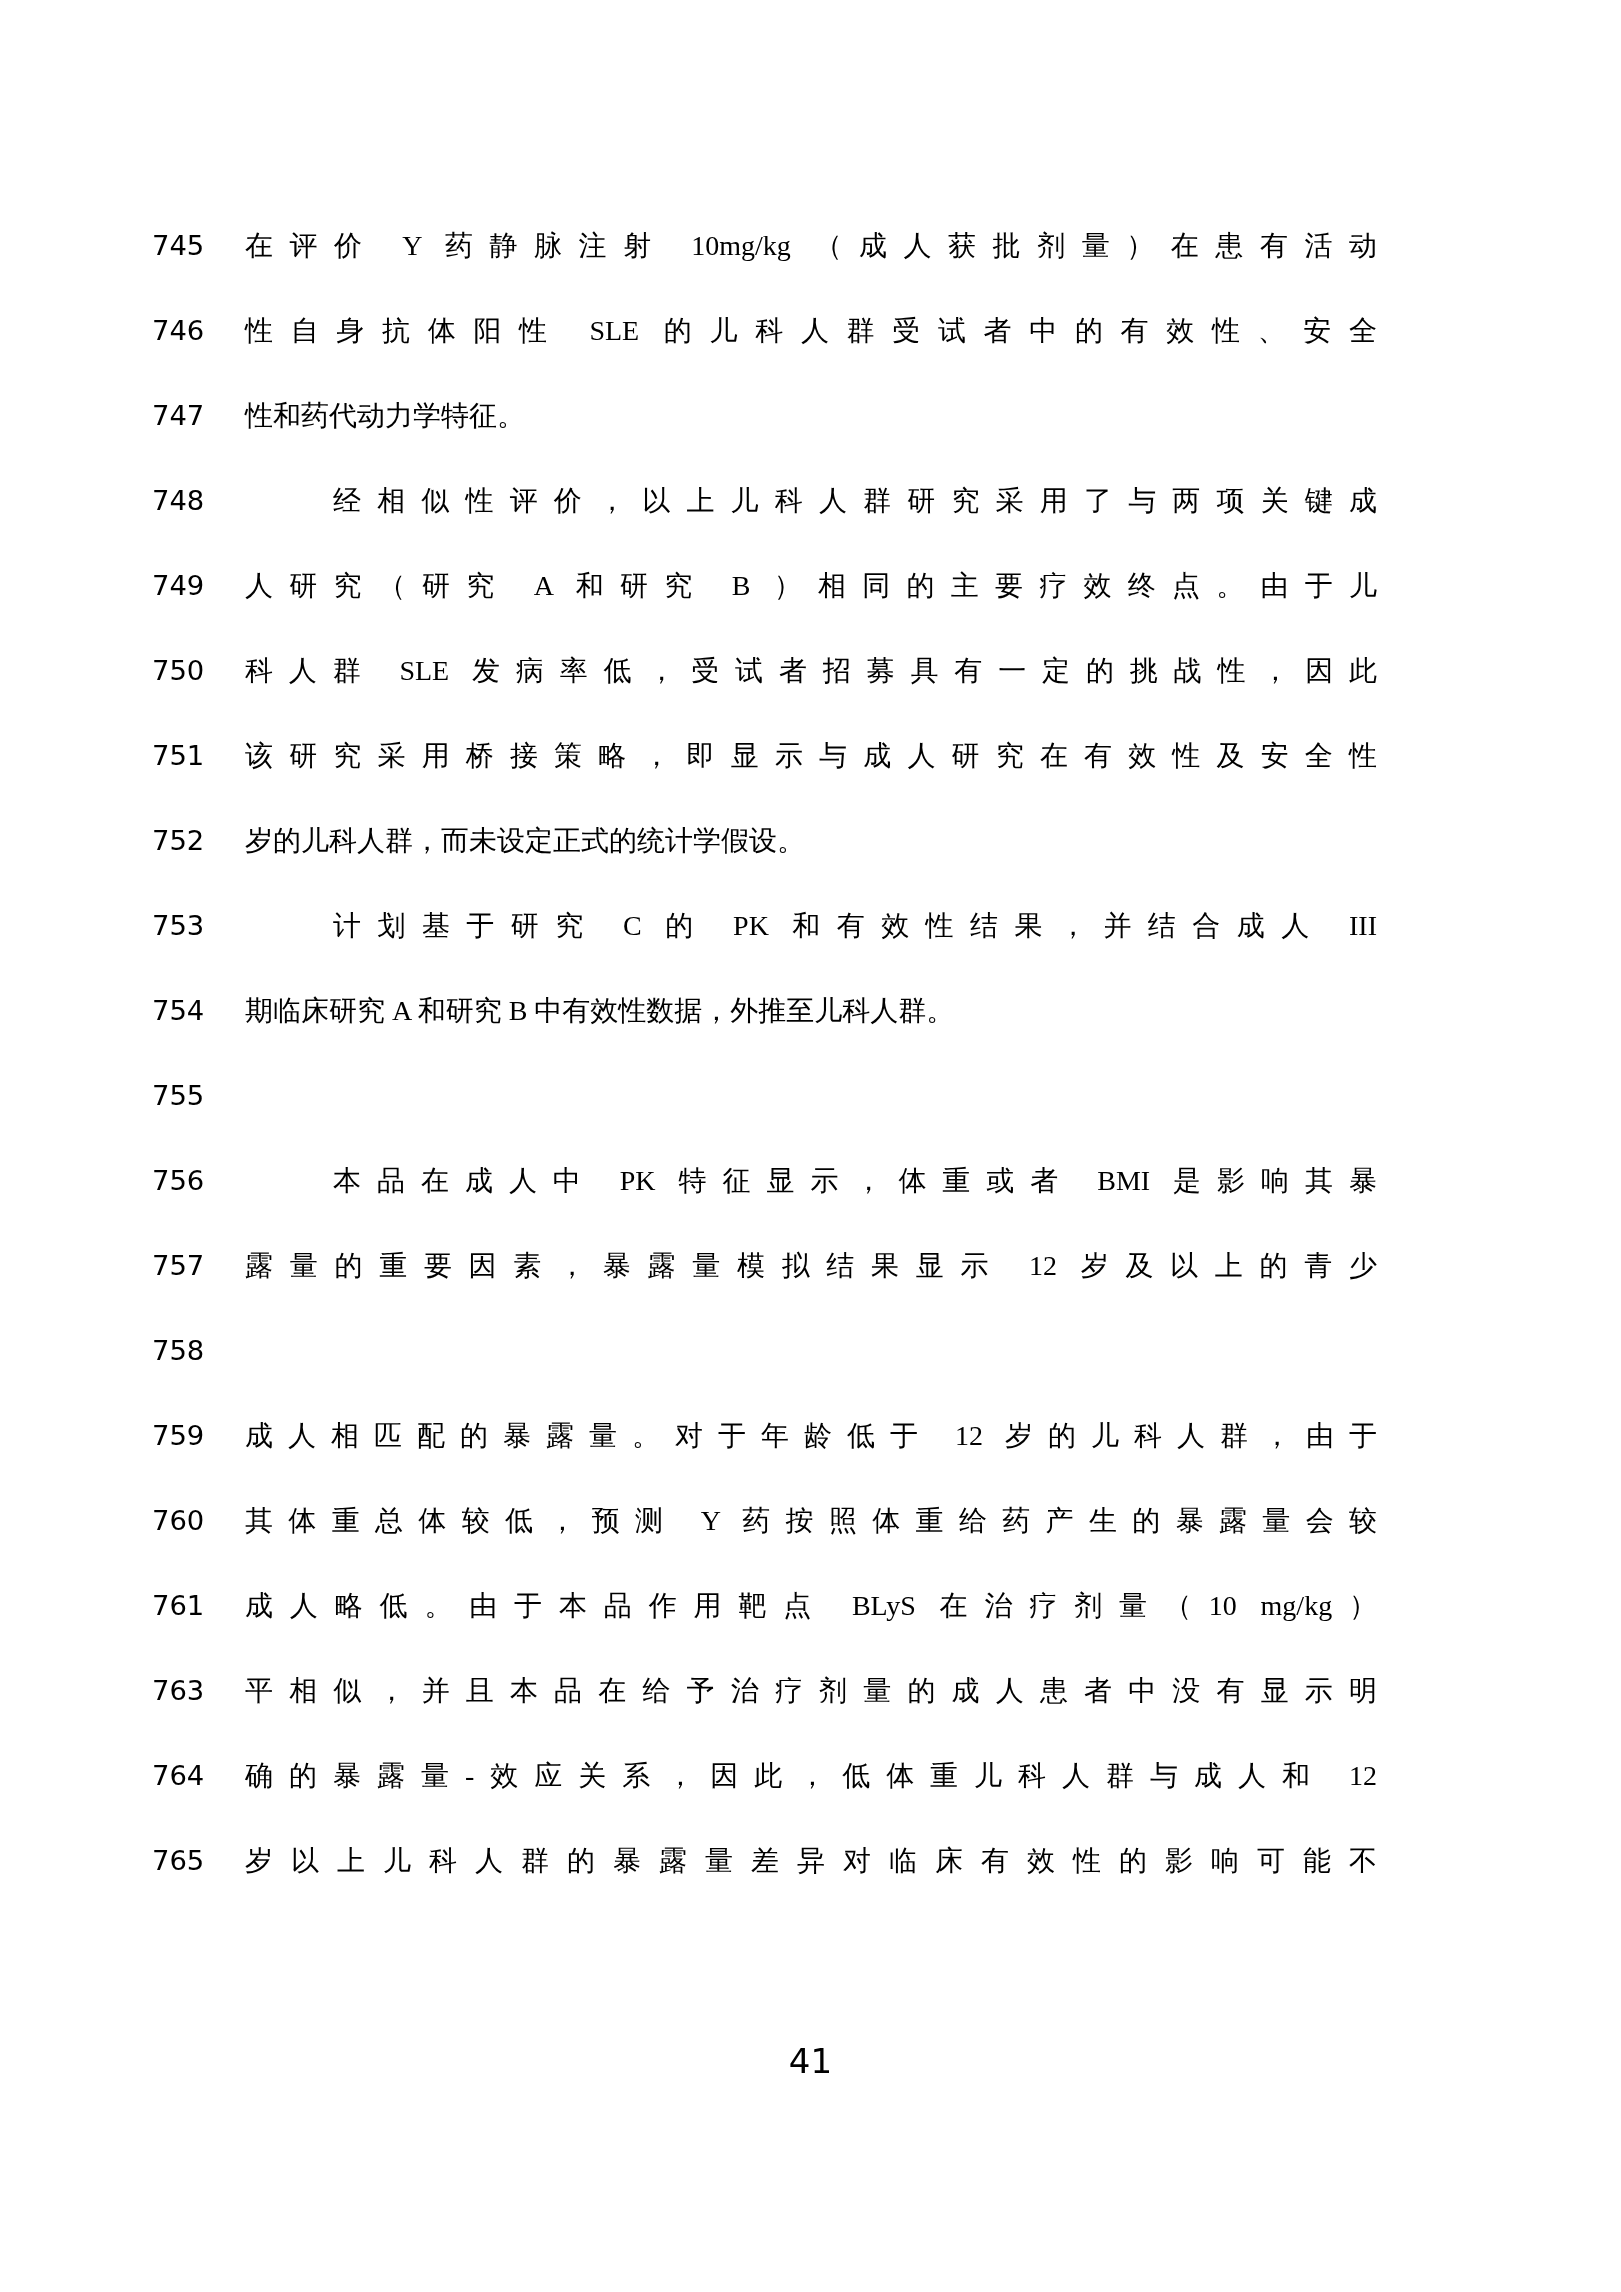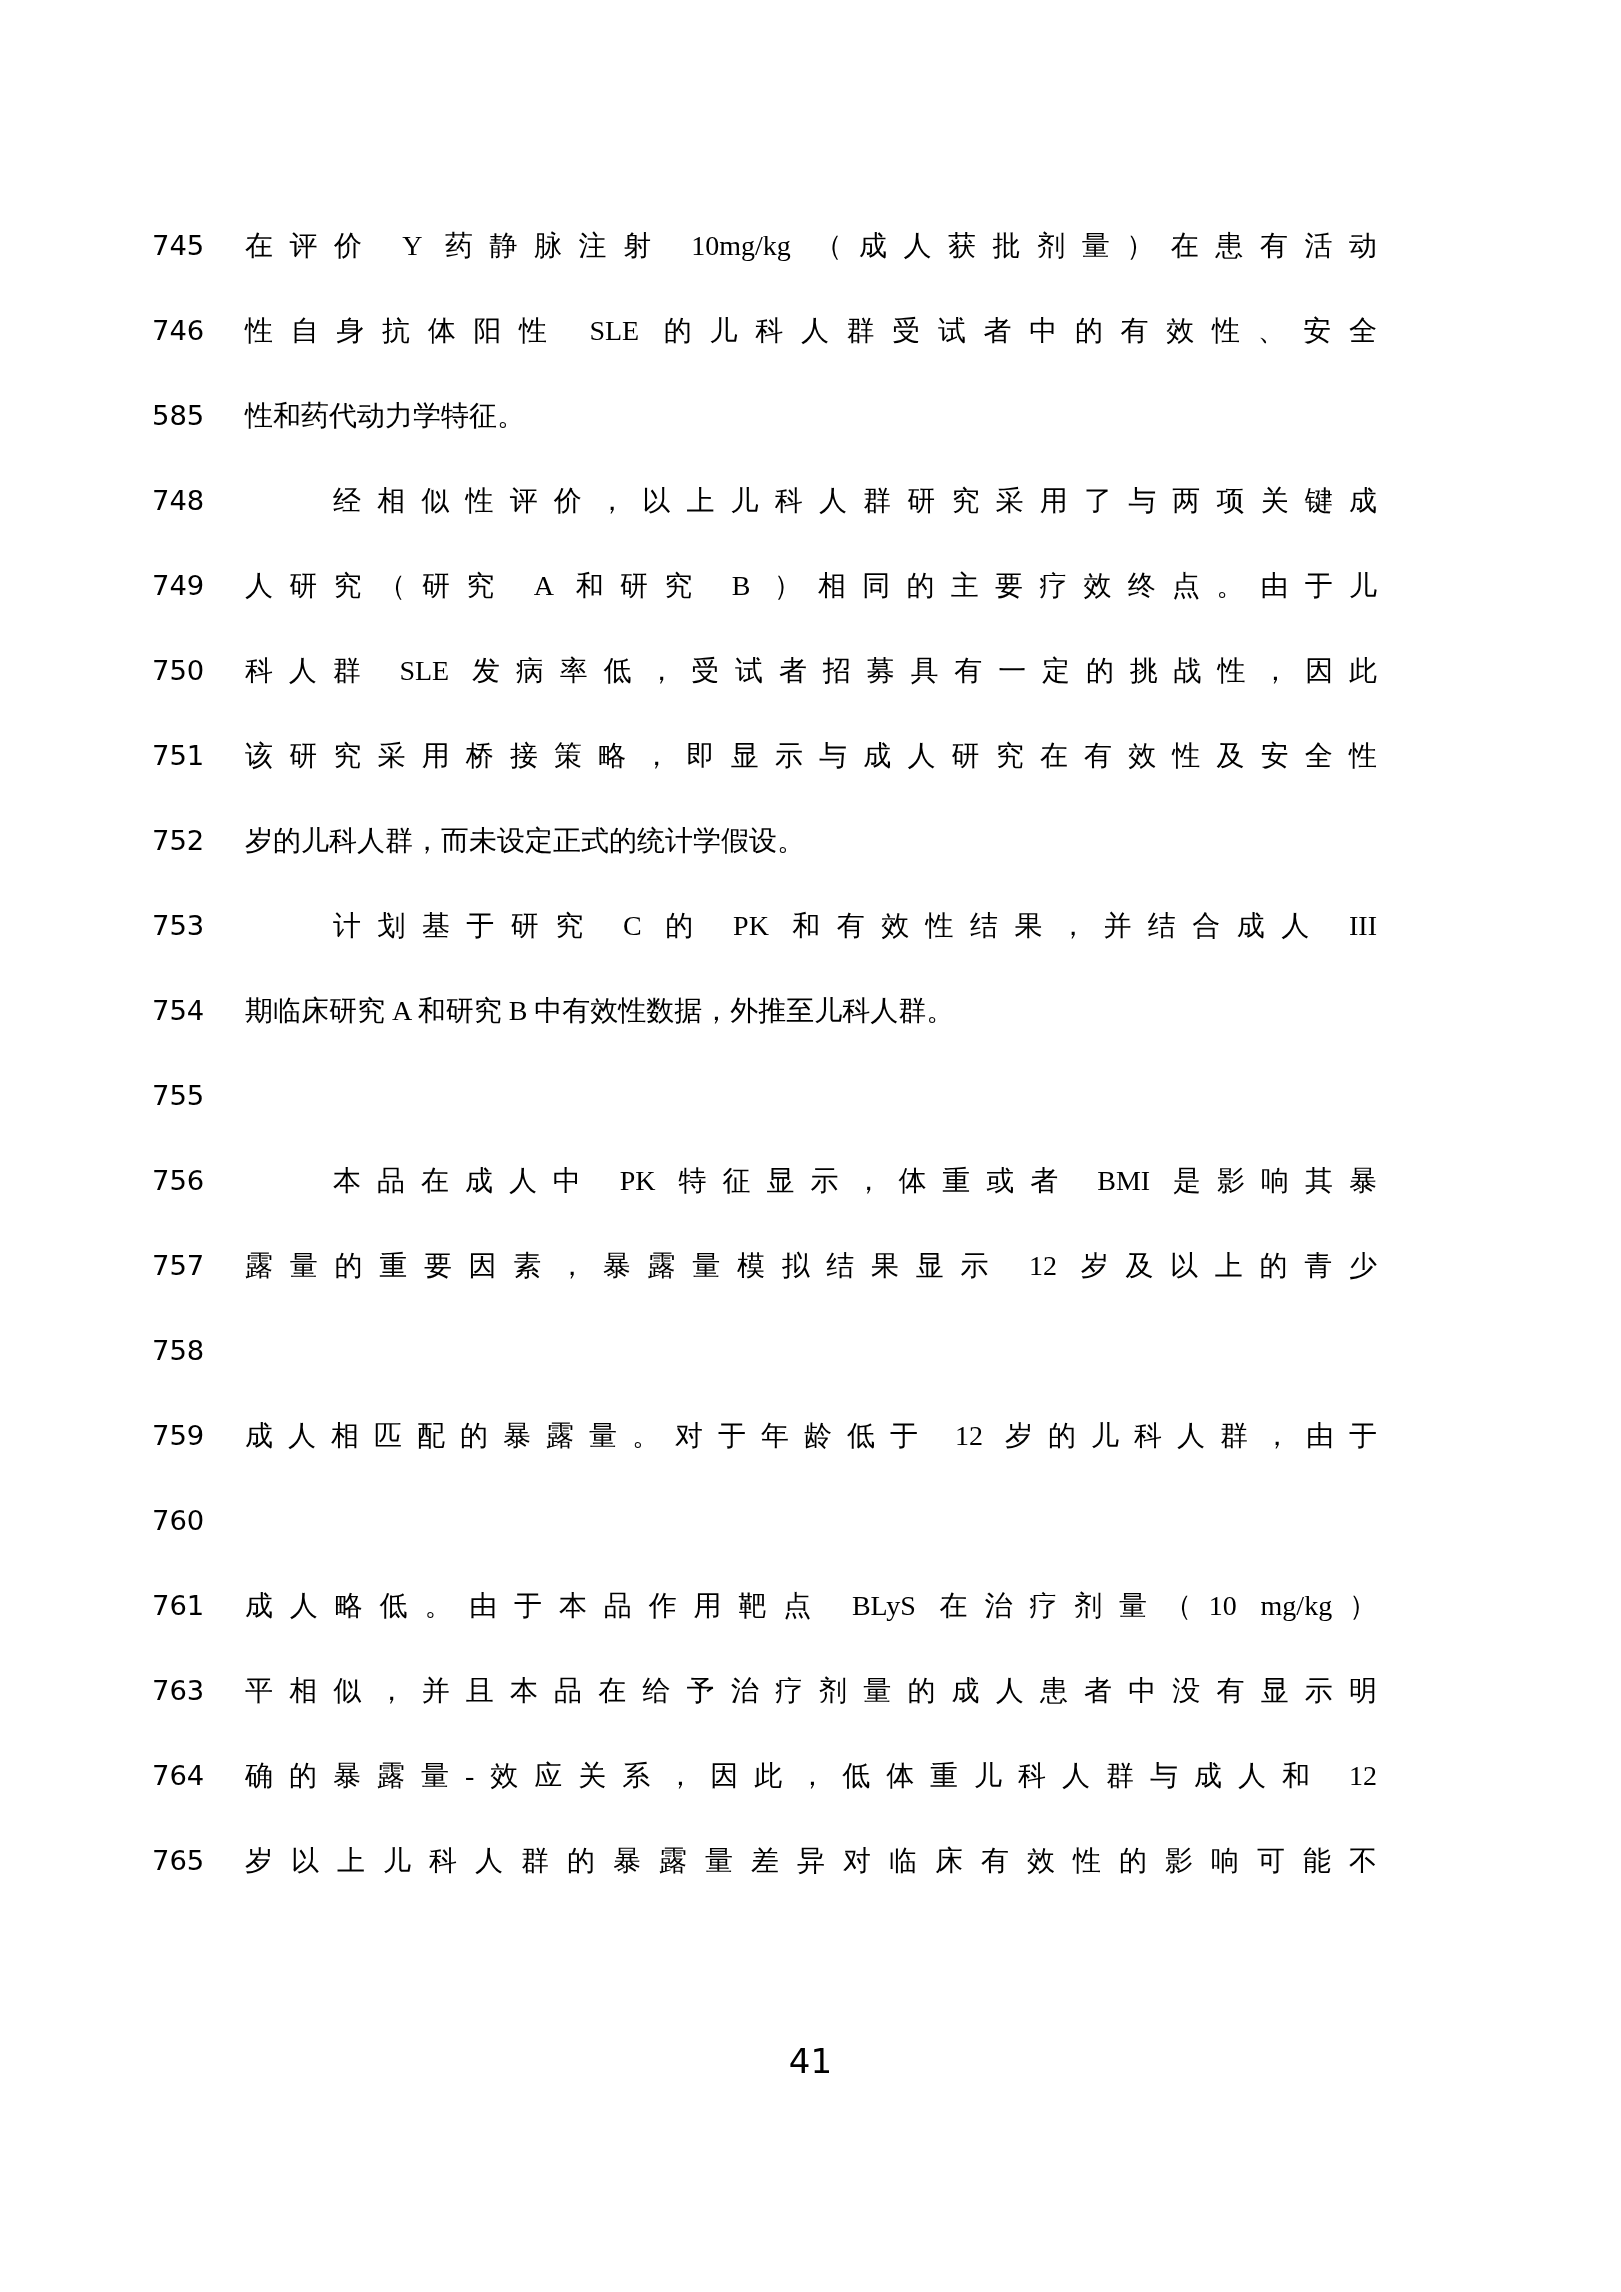--- a/index.html
+++ b/index.html
@@ -81,21 +81,21 @@
       <span class="lineno">745</span>
       <span class="text">在评价 Y 药静脉注射 10mg/kg （成人获批剂量）在患有活动</span>
     </div>
 
     <div class="line fill">
       <span class="lineno">746</span>
       <span class="text">性自身抗体阳性 SLE 的儿科人群受试者中的有效性、安全</span>
     </div>
 
     <div class="line">
-      <span class="lineno">585</span>
+      <span class="lineno">747</span>
       <span class="text">性和药代动力学特征。</span>
     </div>
 
     <div class="line fill indent">
       <span class="lineno">748</span>
       <span class="text">经相似性评价，以上儿科人群研究采用了与两项关键成</span>
     </div>
 
     <div class="line fill">
       <span class="lineno">749</span>
@@ -145,20 +145,21 @@
       <span class="lineno">758</span>
     </div>
 
     <div class="line fill">
       <span class="lineno">759</span>
       <span class="text">成人相匹配的暴露量。对于年龄低于 12 岁的儿科人群，由于</span>
     </div>
 
     <div class="line fill">
       <span class="lineno">760</span>
+      <span class="text">其体重总体较低，预测 Y 药按照体重给药产生的暴露量会较</span>
     </div>
 
     <div class="line fill">
       <span class="lineno">761</span>
       <span class="text">成人略低。由于本品作用靶点 BLyS 在治疗剂量（10 mg/kg）</span>
     </div>
 
 
     <div class="line fill">
       <span class="lineno">763</span>

